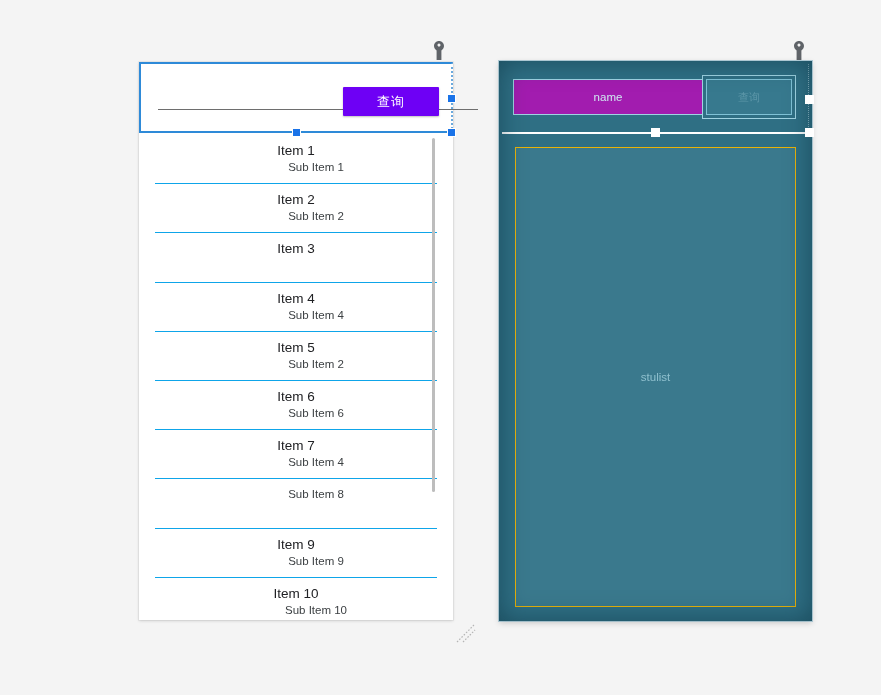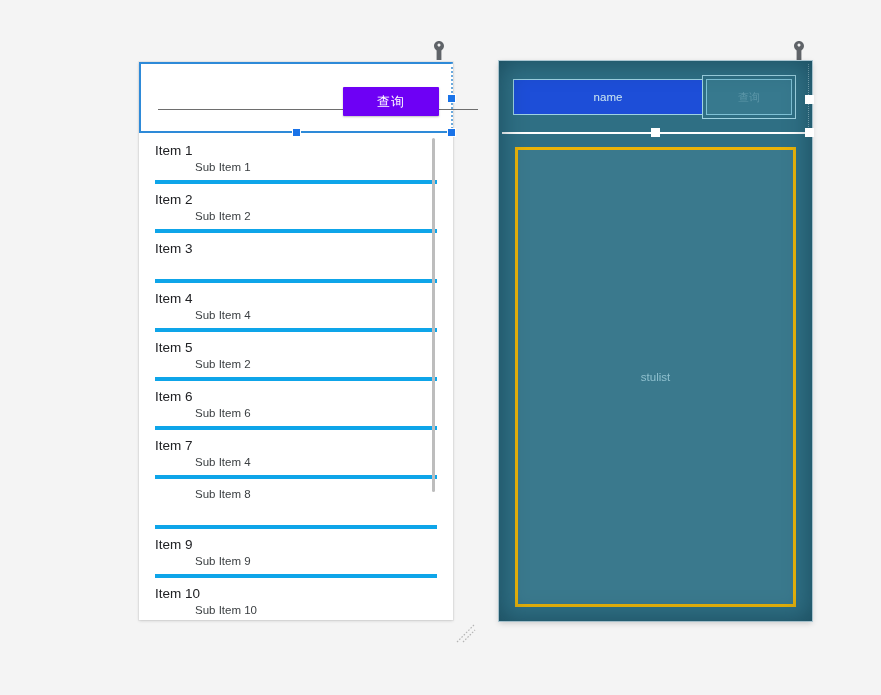--- a/index.html
+++ b/index.html
@@ -102,23 +102,24 @@
     top: 73px;
     width: 314px;
     height: 485px;
     background: #ffffff;
     overflow: hidden;
   }
   .list-item {
     position: relative;
     height: 49.2px;
     box-sizing: border-box;
-    border-bottom: 4px solid #0ea5e9;
+    border-bottom: 1px solid #0ea5e9;
     margin: 0 16px;
     padding-top: 7px;
+    text-align: center;
   }
   .list-item:first-child { border-top: none; }
   .li-title {
     font-size: 13.5px;
     color: #202124;
     line-height: 17px;
     font-family: "Liberation Sans", sans-serif;
   }
   .li-sub {
     font-size: 11.5px;
@@ -174,21 +175,21 @@
     border-right: 1px dotted rgba(200,230,240,0.6);
   }
   #right-name-field {
     position: absolute;
     left: 14px;
     top: 18px;
     width: 190px;
     height: 36px;
     box-sizing: border-box;
     border: 1px solid #9fd3e2;
-    background: #1d4ed8;
+    background: #a21caf;
     display: flex;
     align-items: center;
     justify-content: center;
     color: #cfe9f1;
     font-size: 11.5px;
     font-family: "Liberation Sans", sans-serif;
   }
   #right-query-button-outer {
     position: absolute;
     left: 203px;
@@ -232,21 +233,21 @@
     box-sizing: border-box;
     z-index: 30;
   }
   #right-list-box {
     position: absolute;
     left: 16px;
     top: 86px;
     width: 281px;
     height: 460px;
     box-sizing: border-box;
-    border: 3px solid #eab308;
+    border: 1px solid #eab308;
     background: #3a798d;
     display: flex;
     align-items: center;
     justify-content: center;
   }
   #right-list-label {
     color: #8fc0ce;
     font-size: 11.5px;
     font-family: "Liberation Sans", sans-serif;
   }

